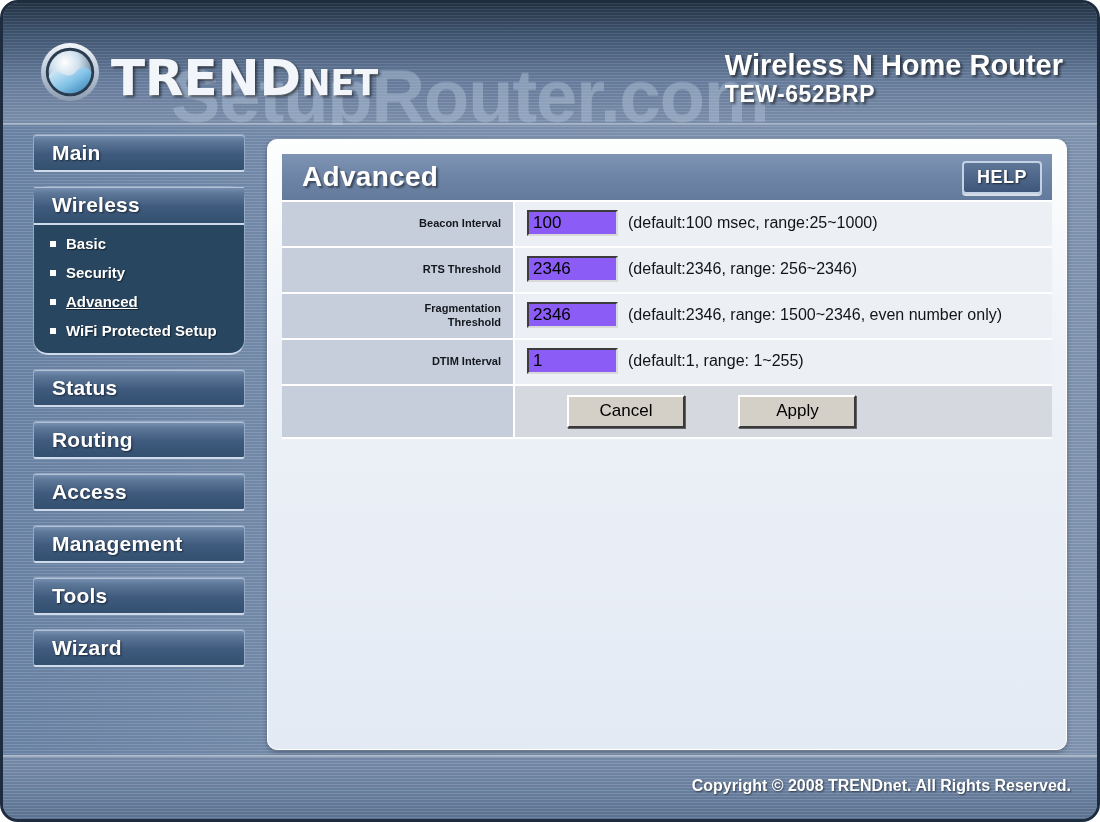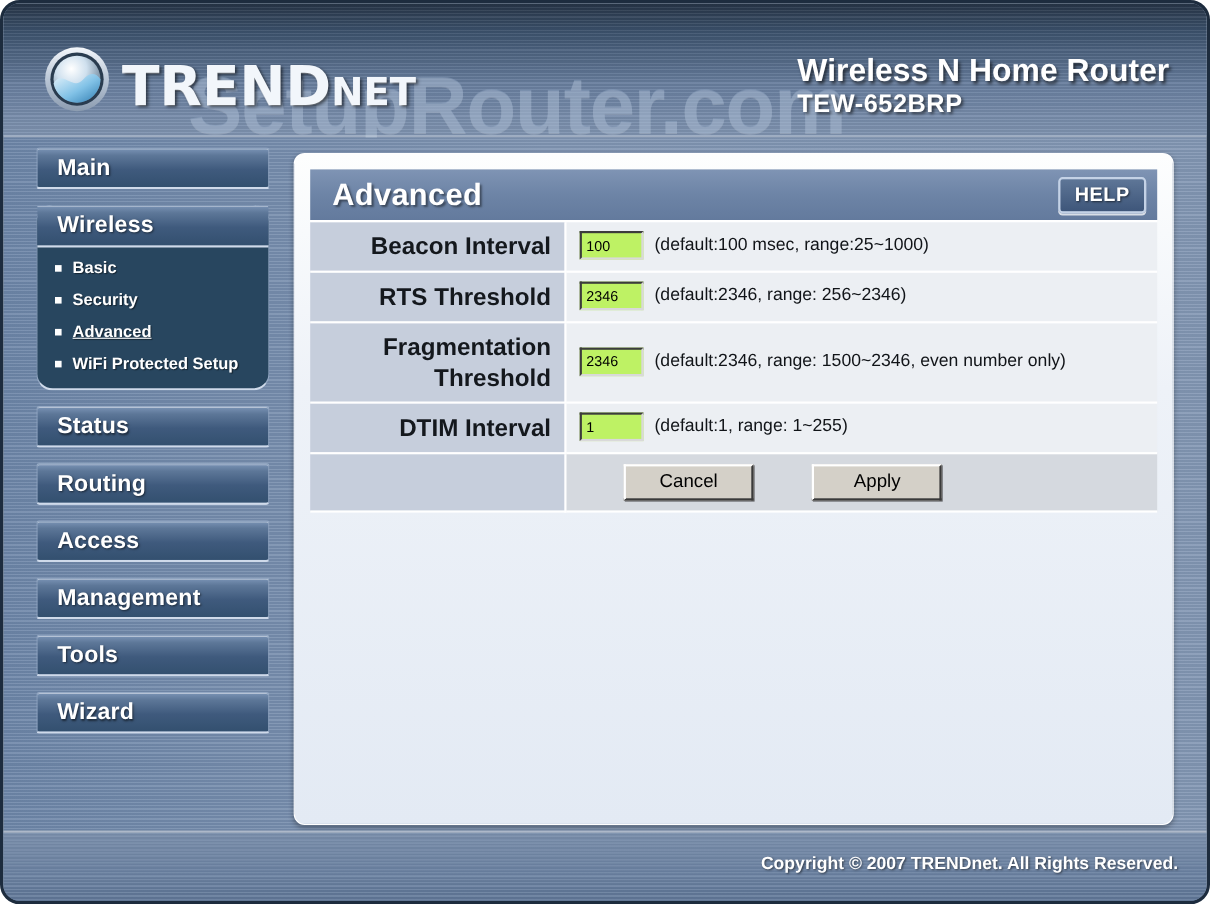--- a/index.html
+++ b/index.html
@@ -257,48 +257,48 @@
   }
   #settings-table tr { }
   .cell-label {
     width: 232px;
     background: #c6cedc;
     border-bottom: 2px solid #ffffff;
     border-right: 2px solid #ffffff;
     text-align: right;
     vertical-align: middle;
     padding: 8px 12px 8px 6px;
-    font-size: 22px;
+    font-size: 11px;
     font-weight: bold;
     color: #14181d;
     line-height: 1.25;
     box-sizing: border-box;
   }
   .cell-field {
     background: #eceff3;
     border-bottom: 2px solid #ffffff;
     vertical-align: middle;
     padding: 8px 10px 8px 12px;
     box-sizing: border-box;
   }
   .field-wrap {
     display: flex;
     align-items: flex-start;
     flex-wrap: wrap;
     gap: 0px;
   }
   .text-input {
-    width: 58px;
+    width: 91px;
     height: 26px;
     box-sizing: border-box;
     font-family: "Liberation Sans", sans-serif;
-    font-size: 13px;
+    font-size: 17px;
     color: #000000;
     padding: 1px 2px 1px 4px;
-    background: #bef264;
+    background: #8b5cf6;
     border: 2px solid;
     border-color: #3c3c3c #d9d9d9 #d9d9d9 #3c3c3c;
     outline: none;
     margin-right: 10px;
     margin-bottom: 2px;
   }
   .hint-text {
     font-size: 16px;
     color: #111418;
     line-height: 26px;
@@ -510,16 +510,16 @@
           <td class="cell-actions">
             <span class="form-button">Cancel</span>
             <span class="form-button">Apply</span>
           </td>
         </tr>
       </tbody>
     </table>
   </div>
 
   <div id="footer-bar">
-    <div id="copyright-text">Copyright © 2007 TRENDnet. All Rights Reserved.</div>
+    <div id="copyright-text">Copyright © 2008 TRENDnet. All Rights Reserved.</div>
   </div>
 
 </div>
 
 </body></html>

